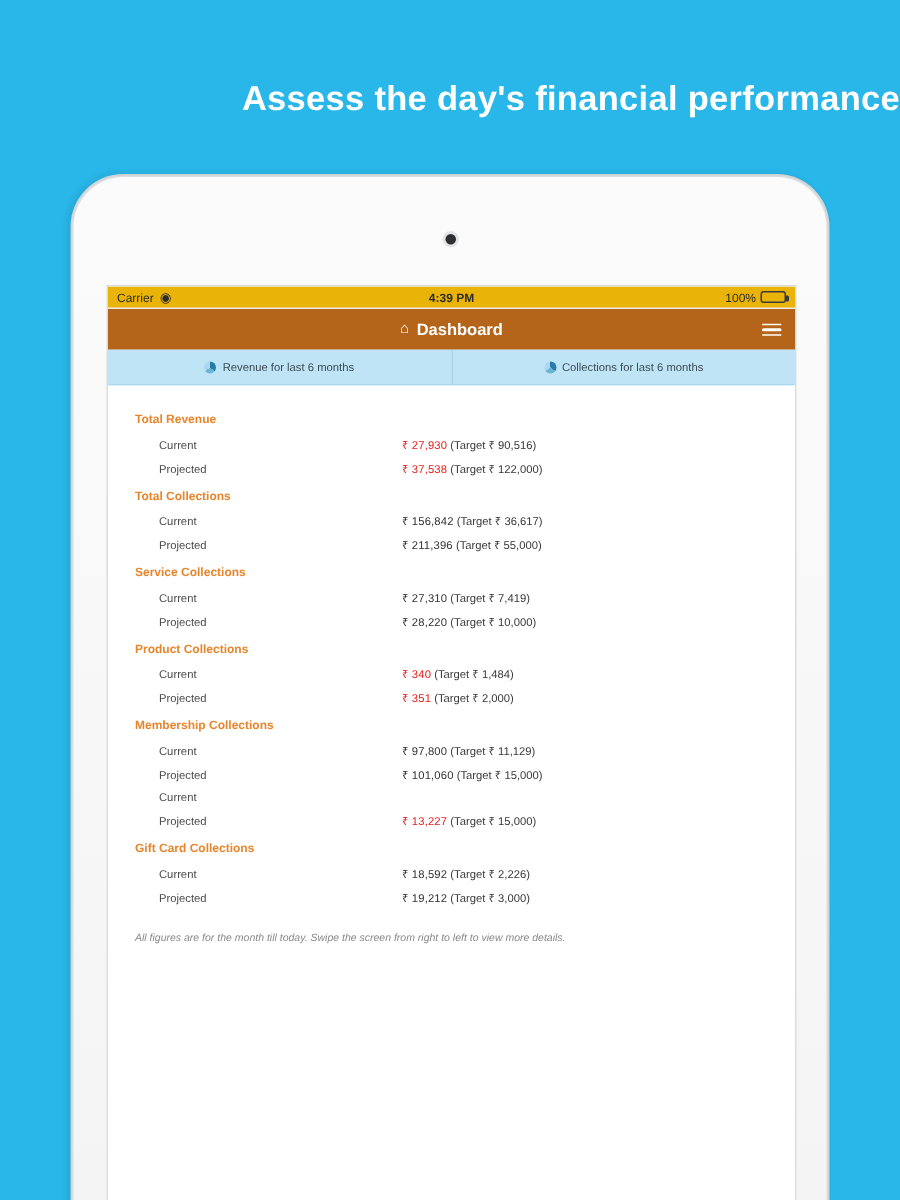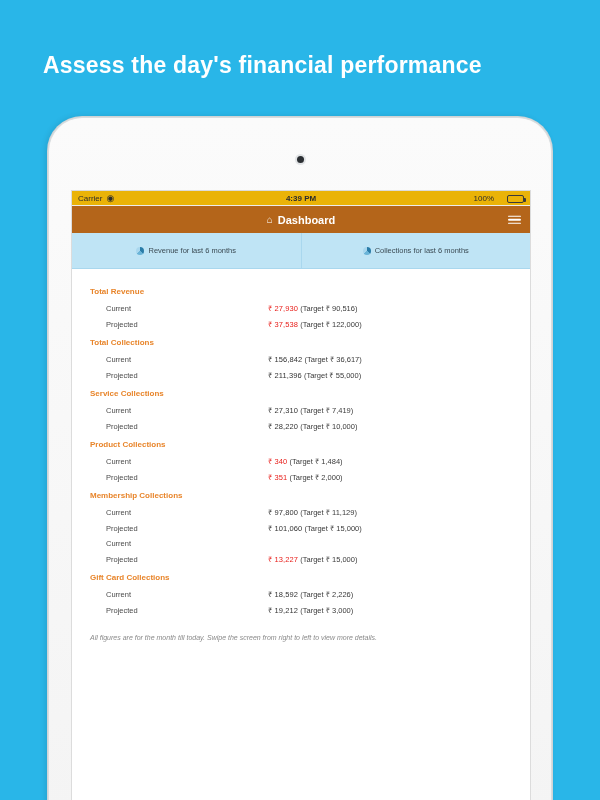--- a/index.html
+++ b/index.html
@@ -5,21 +5,21 @@
   * { box-sizing: border-box; margin: 0; padding: 0; }
   html, body {
     width: 600px; height: 800px;
     background: #29b6e8;
     font-family: "Liberation Sans", sans-serif;
     overflow: hidden;
   }
   .promo-title {
     position: absolute;
     top: 52px; left: 15px; right: 0;
-    text-align: left;
+    text-align: right;
     color: #ffffff;
     font-size: 23px;
     font-weight: bold;
     letter-spacing: 0.2px;
     padding-left: 28px;
   }
   
   .device {
     position: absolute;
     left: 48px; top: 117px;
@@ -60,21 +60,21 @@
     background: #eab308;
     display: flex;
     align-items: center;
     font-size: 8px;
     color: #2c2c2c;
     padding: 0 6px;
     border-bottom: 1px solid #ececec;
   }
   .sb-left { display: flex; align-items: center; gap: 4px; flex: 1; }
   .sb-center { flex: 0 0 auto; font-weight: bold; }
-  .sb-right { display: flex; align-items: flex-end; justify-content: flex-end; gap: 13px; flex: 1; }
+  .sb-right { display: flex; align-items: flex-start; justify-content: flex-end; gap: 3px; flex: 1; }
   .wifi { font-size: 9px; line-height: 1; }
   .battery {
     width: 17px; height: 8px;
     border: 1px solid #3a3a3a;
     border-radius: 2px;
     position: relative;
     padding: 1px;
   }
   .battery::after {
     content: "";
@@ -106,21 +106,21 @@
     position: absolute;
     right: 9px; top: 50%;
     transform: translateY(-50%);
     width: 13px;
     display: flex; flex-direction: column; gap: 2px;
     cursor: pointer;
   }
   .hamburger span { display: block; height: 1.5px; background: #fff; border-radius: 1px; }
   
   .tabstrip {
-    height: 36px;
+    height: 24px;
     background: #bfe4f5;
     display: flex;
     align-items: stretch;
     border-bottom: 1px solid #a9d7ee;
   }
   .tabstrip .tab {
     flex: 1;
     display: flex;
     align-items: center;
     justify-content: center;

